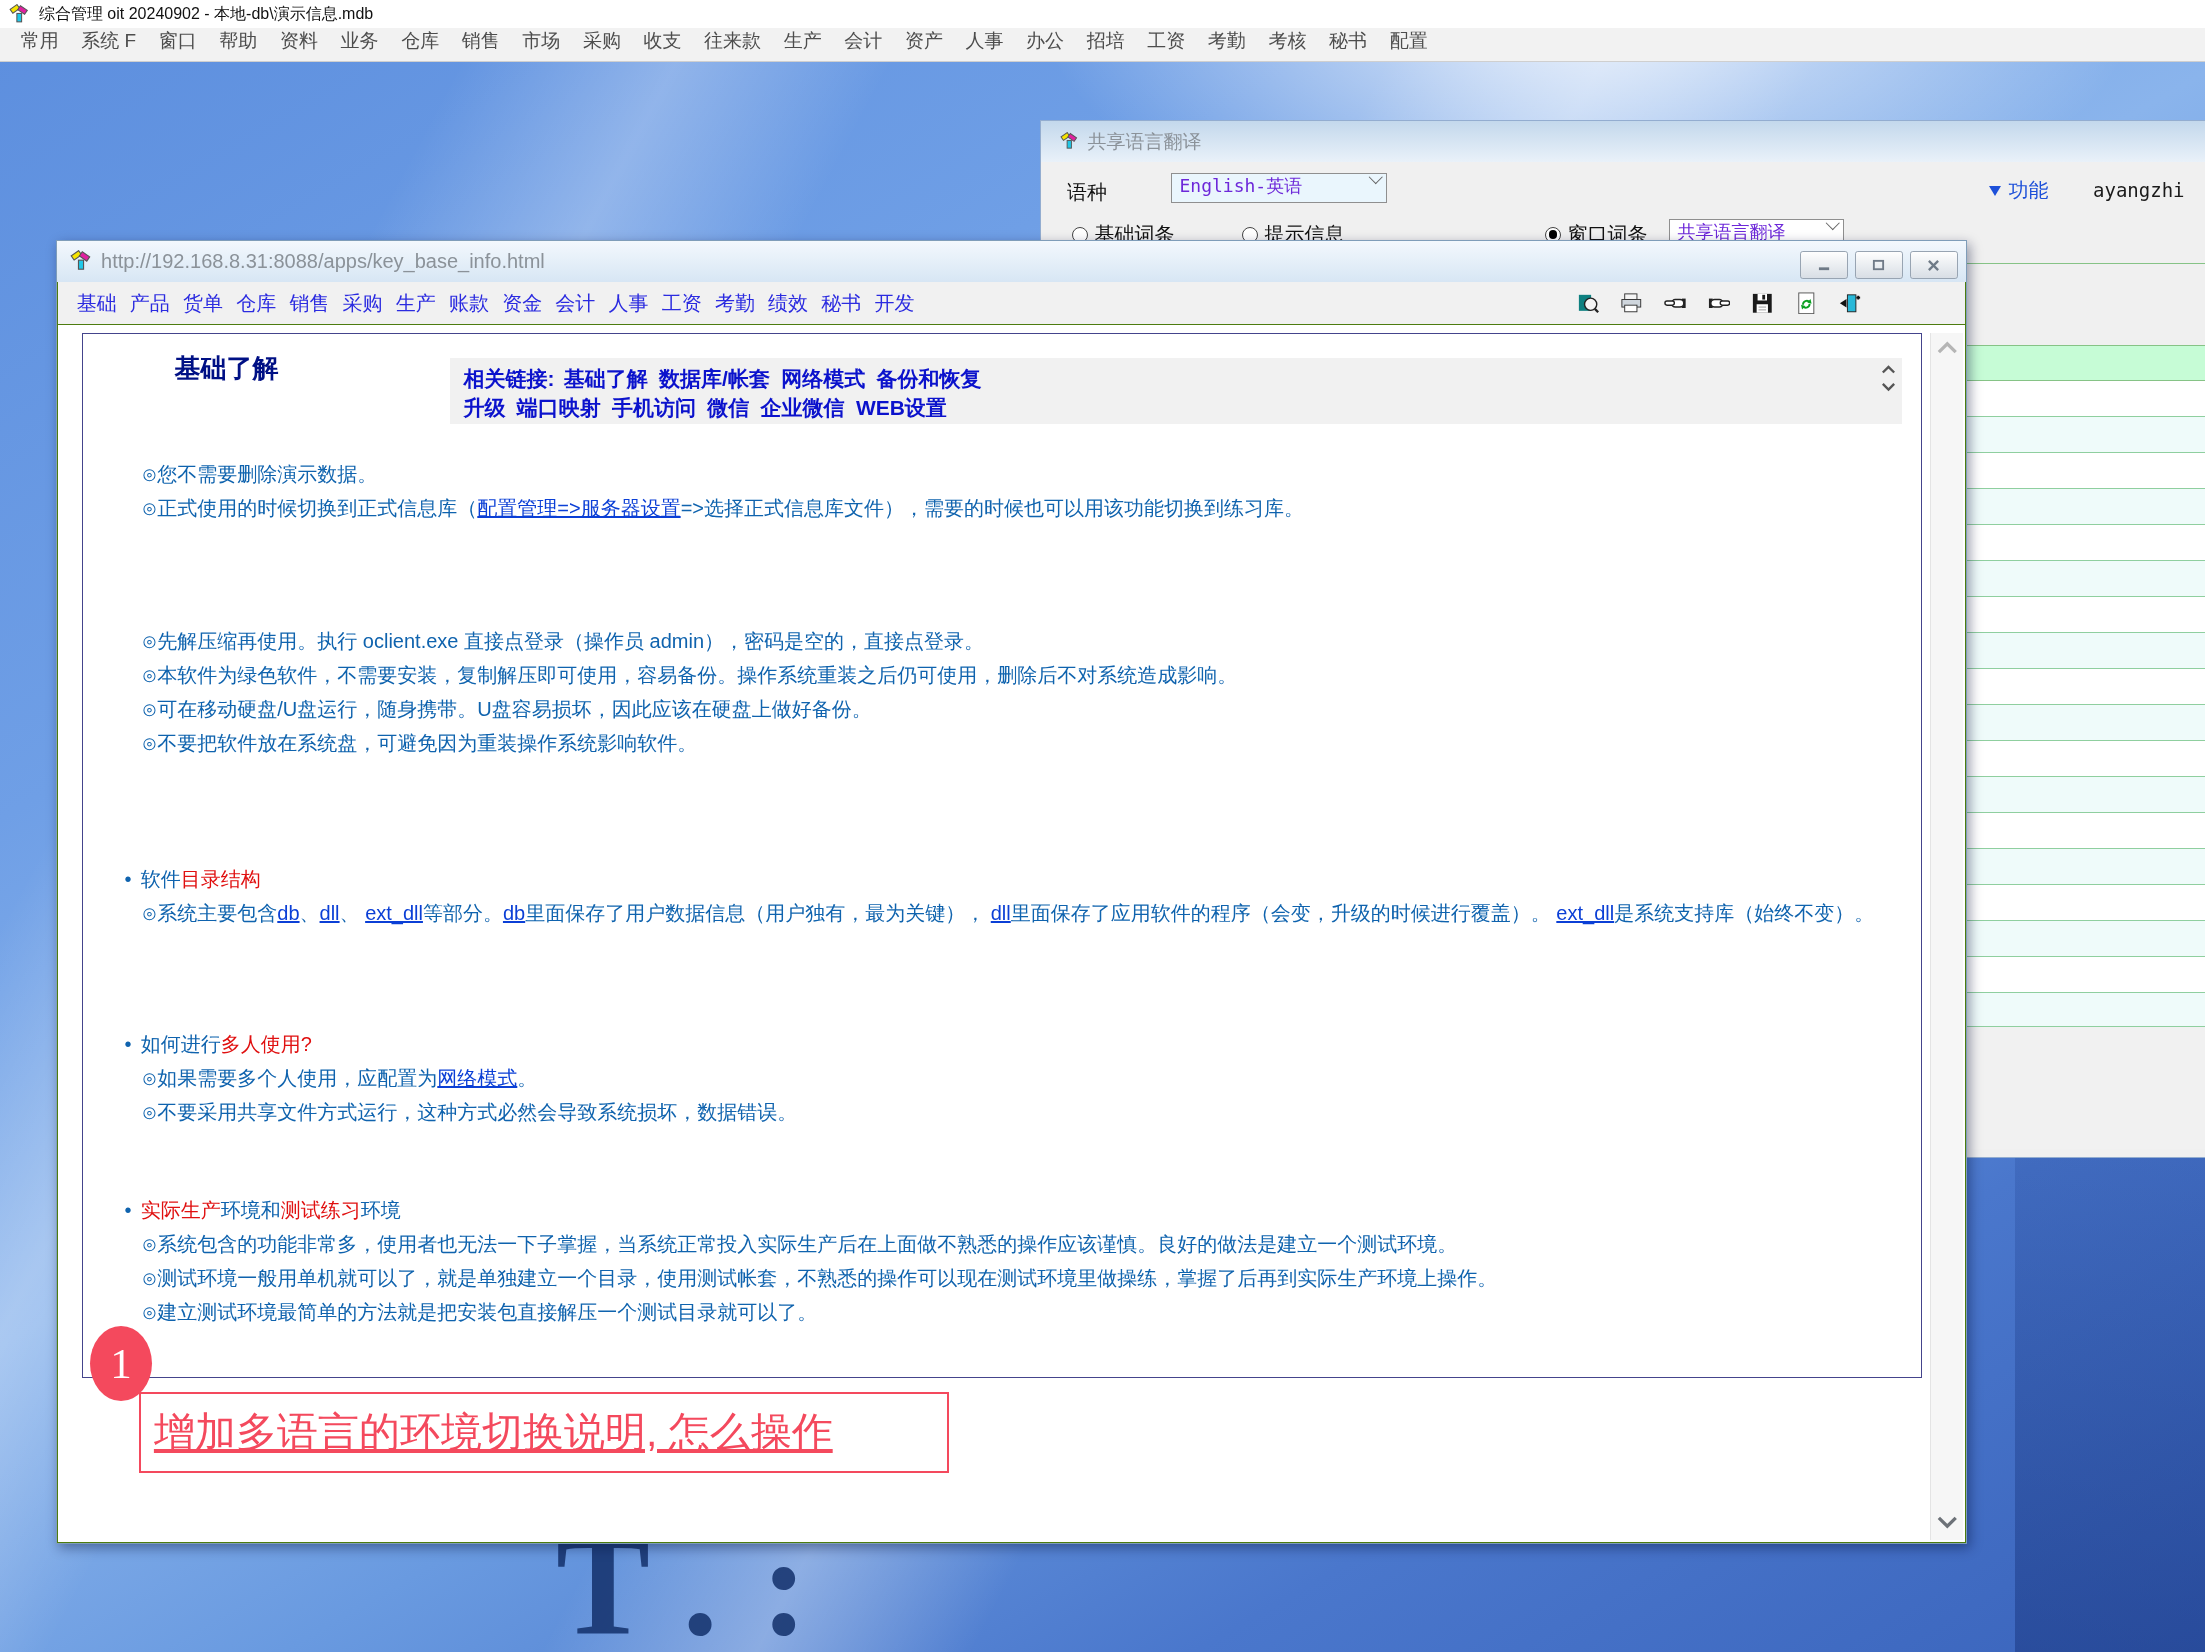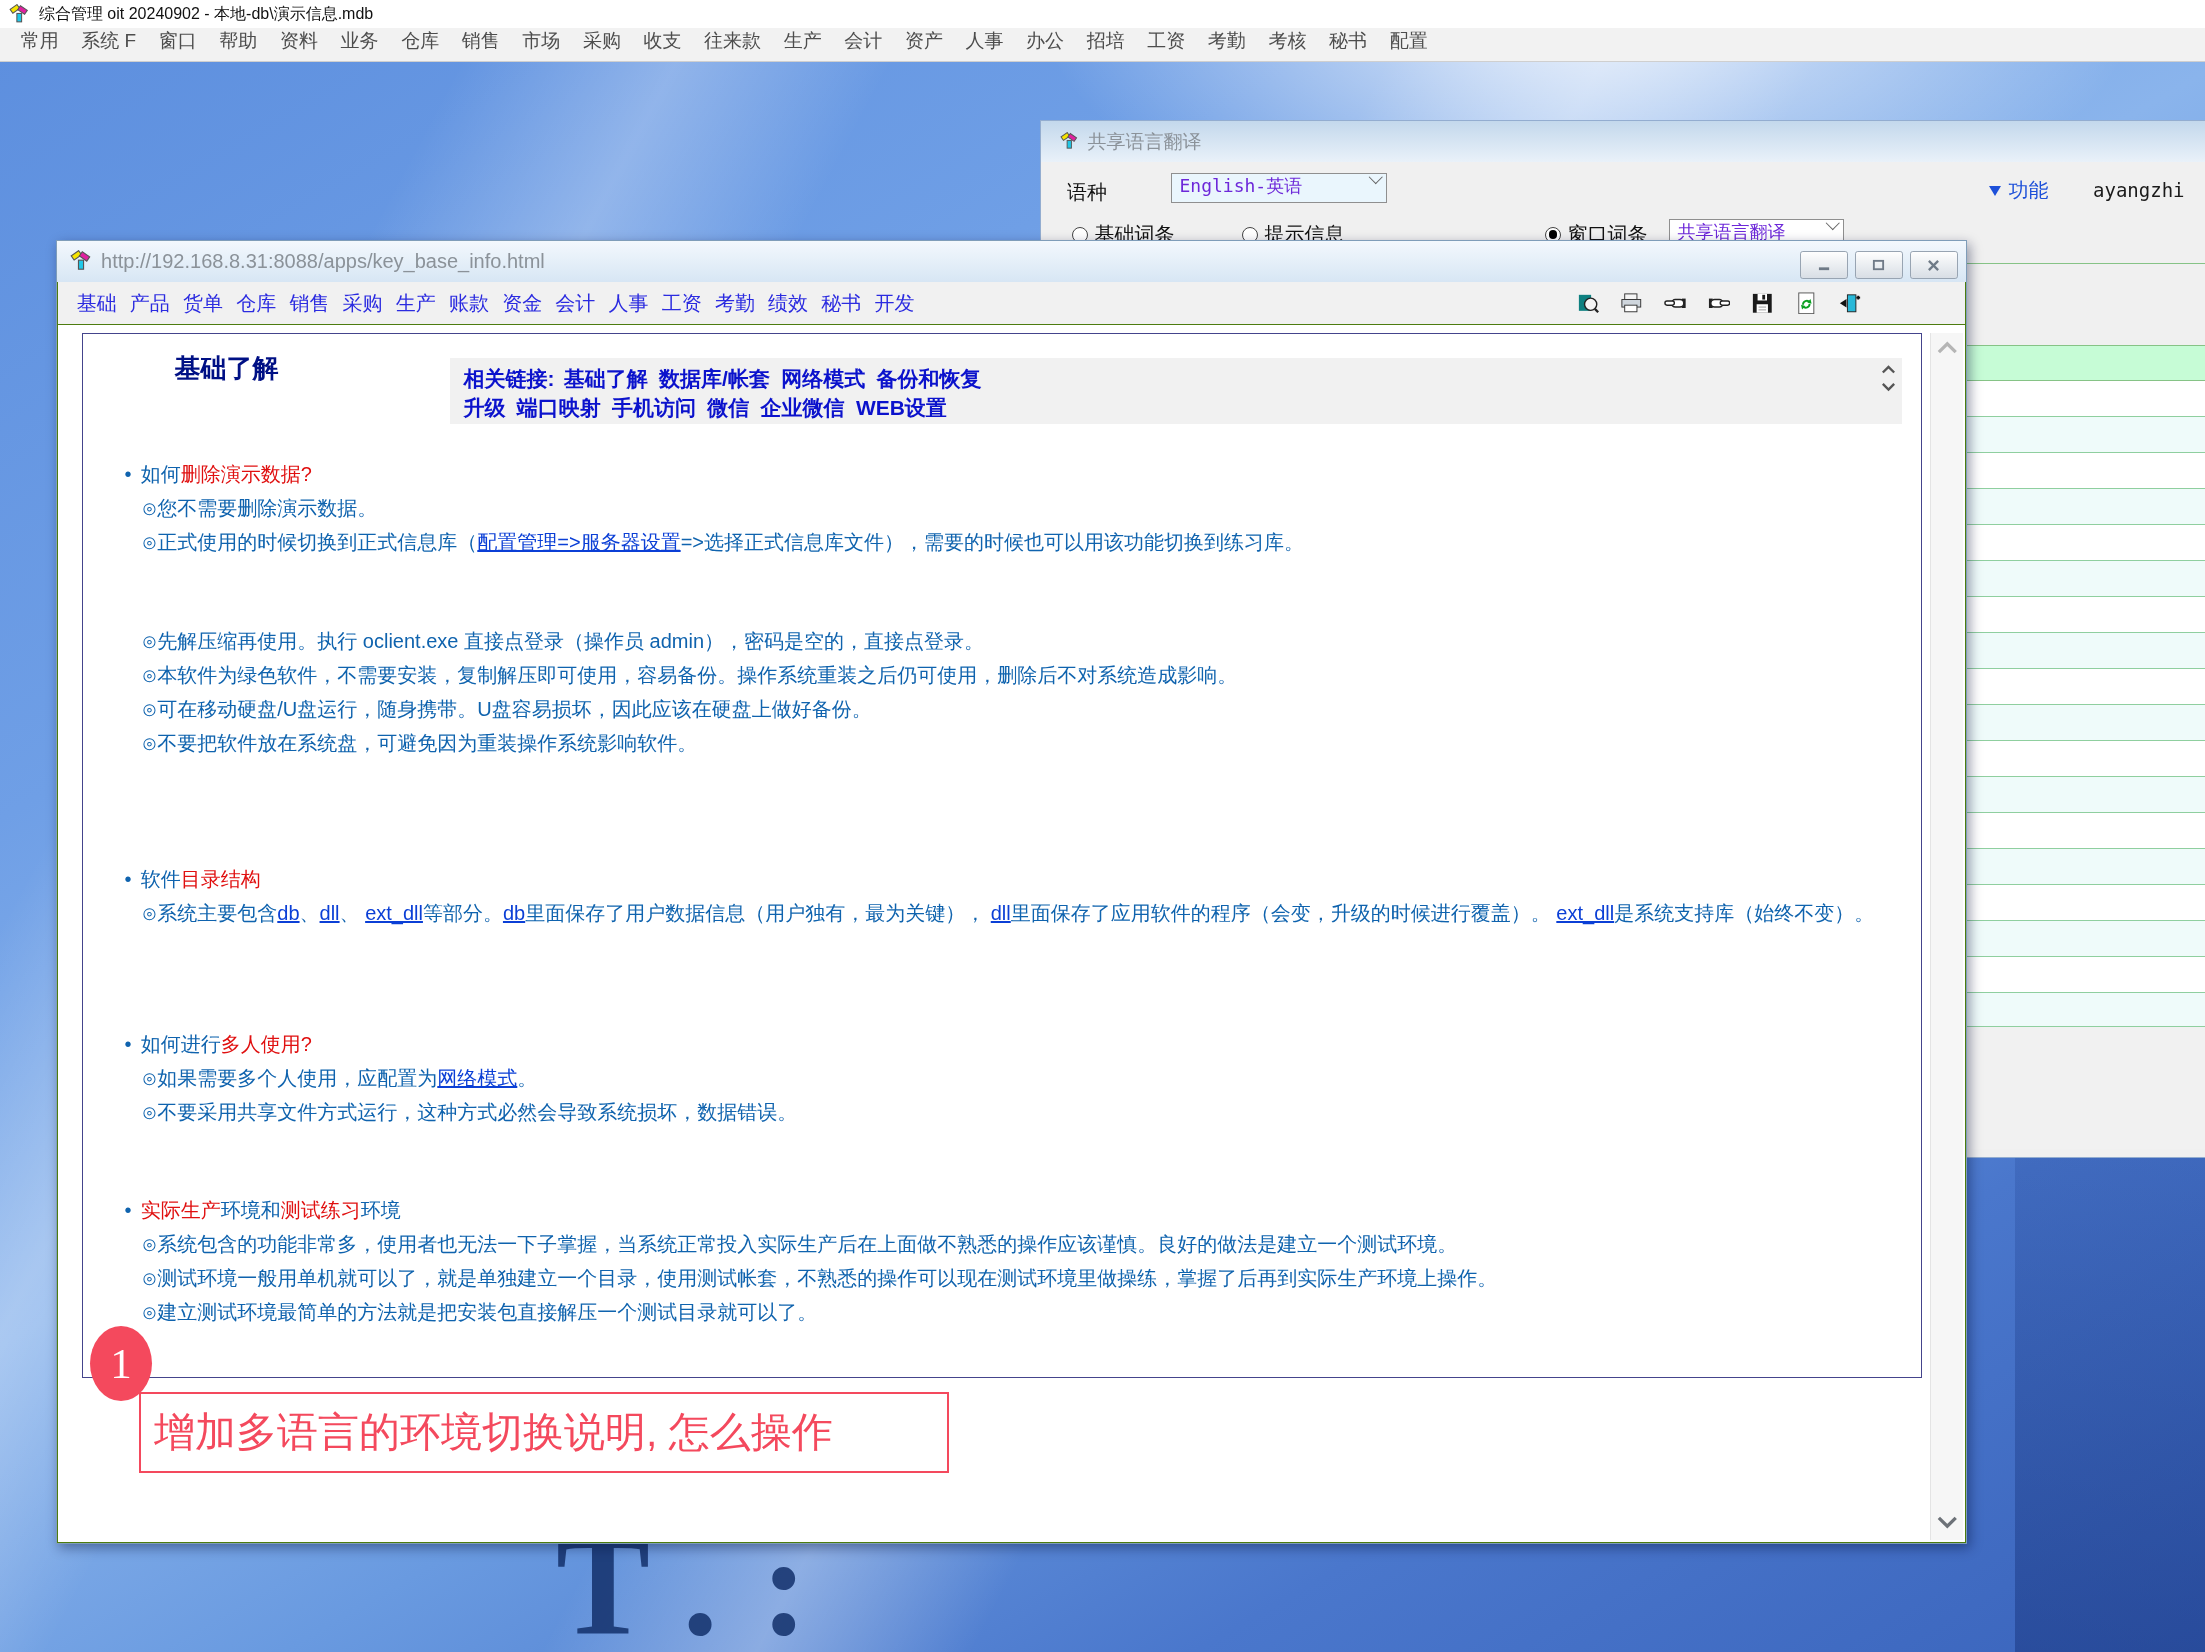--- a/index.html
+++ b/index.html
@@ -95,21 +95,21 @@
   .scrollbar{position:absolute;left:1872px;top:7.5px;width:32px;height:1207px;background:#f6f6f6;
     border-left:0.9px solid #e4e4e4;}
   .sb-up{position:absolute;left:4.7px;top:7.5px;}
   .sb-down{position:absolute;left:4.7px;bottom:9.4px;}
   
   .anno-circle{position:absolute;left:32px;top:1001px;width:62px;height:75px;border-radius:50%;
     background:#f4495d;color:#fff;display:flex;align-items:center;justify-content:center;
     font-size:43px;font-family:"Liberation Serif",serif;z-index:5;}
   .anno-box{position:absolute;left:81px;top:1067px;width:810px;height:81px;border:2.8px solid #f4495d;
     box-sizing:border-box;display:flex;align-items:center;padding-left:13px;
-    color:#f4495d;font-size:41px;white-space:nowrap;z-index:4;background:#fff;}
+    color:#f4495d;font-size:41px;white-space:nowrap;z-index:4;background:#fff;text-decoration:underline;}
 </style>
 </head>
 <body>
 
 <div id="screen">
   <div class="desktop-bg"></div>
   <div class="desk-band"></div>
   <div class="watermark">T.:</div>
 
   <div class="titlebar">
@@ -327,21 +327,20 @@
             <svg width="17" height="10.4" viewBox="0 0 18 11">
                 <polyline points="3,9 9,3 15,9" fill="none" stroke="#555" stroke-width="2.5"></polyline>
               </svg>
             <svg width="17" height="10.4" viewBox="0 0 18 11">
                 <polyline points="3,2 9,8 15,2" fill="none" stroke="#555" stroke-width="2.5"></polyline>
               </svg>
           </span>
         </div>
 
         <div class="section" style="top:123px">
-            <div class="sec-title"><span class="bullet">•</span><span class="t-b">如何</span><span class="t-r">删除演示数据?</span></div>
             <div class="sec-item"><span class="t-b">⊙您不需要删除演示数据。</span></div>
             <div class="sec-item"><span class="t-b">⊙正式使用的时候切换到正式信息库（</span><span class="t-l">配置管理=&gt;服务器设置</span><span class="t-b">=&gt;选择正式信息库文件），需要的时候也可以用该功能切换到练习库。</span></div>
           </div>
         <div class="section" style="top:290px">
             <div class="sec-item"><span class="t-b">⊙先解压缩再使用。执行 oclient.exe 直接点登录（操作员 admin），密码是空的，直接点登录。</span></div>
             <div class="sec-item"><span class="t-b">⊙本软件为绿色软件，不需要安装，复制解压即可使用，容易备份。操作系统重装之后仍可使用，删除后不对系统造成影响。</span></div>
             <div class="sec-item"><span class="t-b">⊙可在移动硬盘/U盘运行，随身携带。U盘容易损坏，因此应该在硬盘上做好备份。</span></div>
             <div class="sec-item"><span class="t-b">⊙不要把软件放在系统盘，可避免因为重装操作系统影响软件。</span></div>
           </div>
         <div class="section" style="top:528px">

